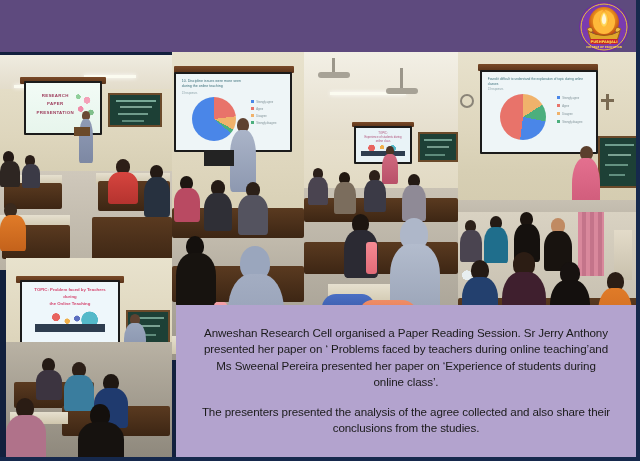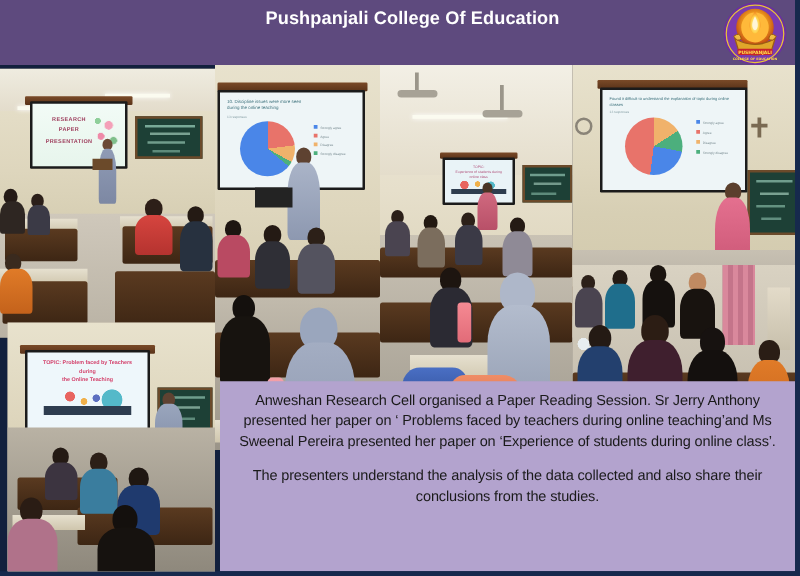--- a/index.html
+++ b/index.html
@@ -67,21 +67,21 @@
 
   
   #caption{
     position:absolute;left:176px;top:305px;width:460px;height:152px;
     background:#b3a3ce;
     z-index:50;
     padding:7px 11px 0 11px;
     color:#1a1a1a;
     text-align:center;
   }
-  #caption p{margin:1px;font-size:11.6px;line-height:1.42;letter-spacing:-.1px;}
+  #caption p{margin:13px;font-size:11.6px;line-height:1.42;letter-spacing:-.1px;}
   #caption p.gap{margin-top:11px;}
 </style>
 </head>
 <body>
 
 <div id="poster">
 
   <div id="collage">
 
     <div class="photo" style="left:0;top:5px;width:172px;height:215px;">
@@ -419,21 +419,20 @@
       </div>
       <div class="desk" style="left:78px;top:116px;width:70px;height:16px;"></div>
       <div style="position:absolute;left:96px;top:112px;width:22px;height:8px;background:#f2efe4;"></div>
       <div style="position:absolute;left:122px;top:114px;width:20px;height:8px;background:#e8d96a;"></div>
     </div>
 
   </div>
 
   <div id="header">
     <div id="header-titles">
-      <div class="htitle">Pushpanjali College Of Education</div>
     </div>
   </div>
 
   <div id="logo">
     <svg viewBox="0 0 56 52" width="56" height="52">
       <defs>
         <radialGradient id="halo" cx="50%" cy="42%" r="55%">
           <stop offset="0%" stop-color="#ffd34d"></stop>
           <stop offset="55%" stop-color="#f0a020"></stop>
           <stop offset="100%" stop-color="#c24a12"></stop>
@@ -454,16 +453,16 @@
       <path d="M11 28 q5 -4 6 2 q-3 3 -6 -2 Z" fill="#f0bb44" stroke="#9c5c12" stroke-width=".8"></path>
       <path d="M45 28 q-5 -4 -6 2 q3 3 6 -2 Z" fill="#f0bb44" stroke="#9c5c12" stroke-width=".8"></path>
       <rect x="14" y="38" width="28" height="5" rx="1.4" fill="#c8232a"></rect>
       <text x="28" y="42.1" font-family="DejaVu Sans, sans-serif" font-size="3.6" font-weight="bold" fill="#ffe14d" text-anchor="middle">PUSHPANJALI</text>
       <text x="28" y="47.4" font-family="DejaVu Sans, sans-serif" font-size="2.6" font-weight="bold" fill="#ffd84a" text-anchor="middle">COLLEGE OF EDUCATION</text>
     </svg>
   </div>
 
   <div id="caption">
     <p>Anweshan Research Cell organised a Paper Reading Session. Sr Jerry Anthony presented her paper on ‘ Problems faced by teachers during online teaching’and Ms Sweenal Pereira presented her paper on ‘Experience of students during online class’.</p>
-    <p class="gap">The presenters understand the analysis of the data collected and also share their conclusions from the studies.</p>
+    <p class="gap">The presenters presented the analysis of the agree collected and also share their conclusions from the studies.</p>
   </div>
 
 </div>
 
 </body></html>

